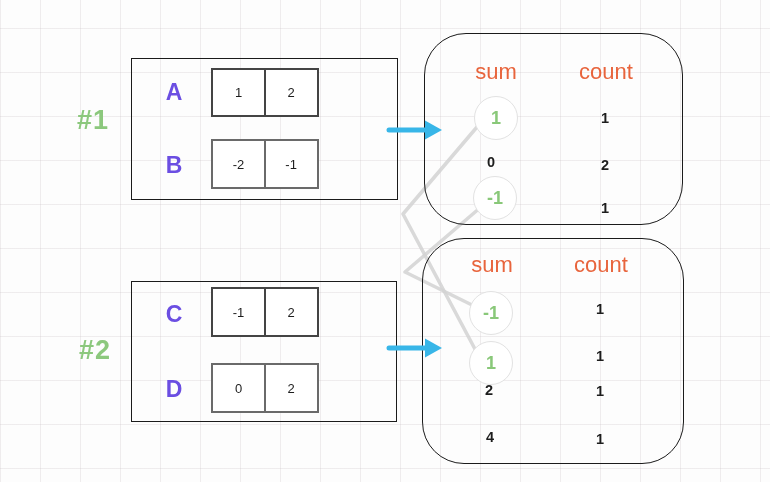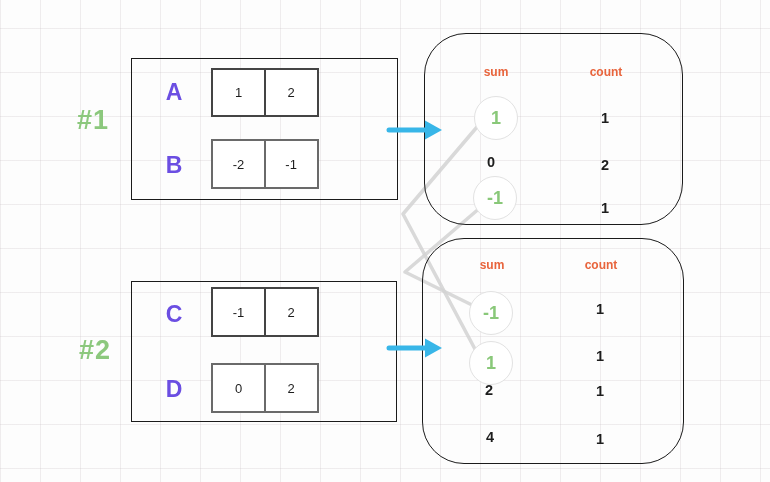--- a/index.html
+++ b/index.html
@@ -17,21 +17,21 @@
   .ex-label{font-size:27px;color:#8cc87d;font-weight:bold;letter-spacing:1px;}
   .arr-name{font-size:23px;color:#6b4ee2;font-weight:bold;}
   .box{border:1.8px solid #1b1b1b;background:transparent;}
   .rbox{border:1.7px solid #1b1b1b;border-radius:42px;background:transparent;}
   .cells{display:flex;position:absolute;}
   .cell{width:51px;display:flex;align-items:center;justify-content:center;
         font-size:13px;color:#1d1d1d;background:#ffffff;}
   .cells.dark .cell{border:2.4px solid #444444;}
   .cells.gray .cell{border:2.4px solid #6a6a6a;}
   .cells .cell + .cell{margin-left:-2.4px;}
-  .hdr{font-size:12px;color:#e8643c;font-weight:bold;}
+  .hdr{font-size:22px;color:#e8643c;font-weight:normal;}
   .val{font-size:14.5px;color:#1d1d1d;font-weight:bold;}
   .val-circ{
     width:42px;height:42px;border-radius:50%;
     border:1.6px solid #e2e2e2;background:#ffffff;
     display:flex;align-items:center;justify-content:center;
     font-size:18px;color:#89c879;font-weight:bold;
   }
 </style>
 </head>
 <body>

